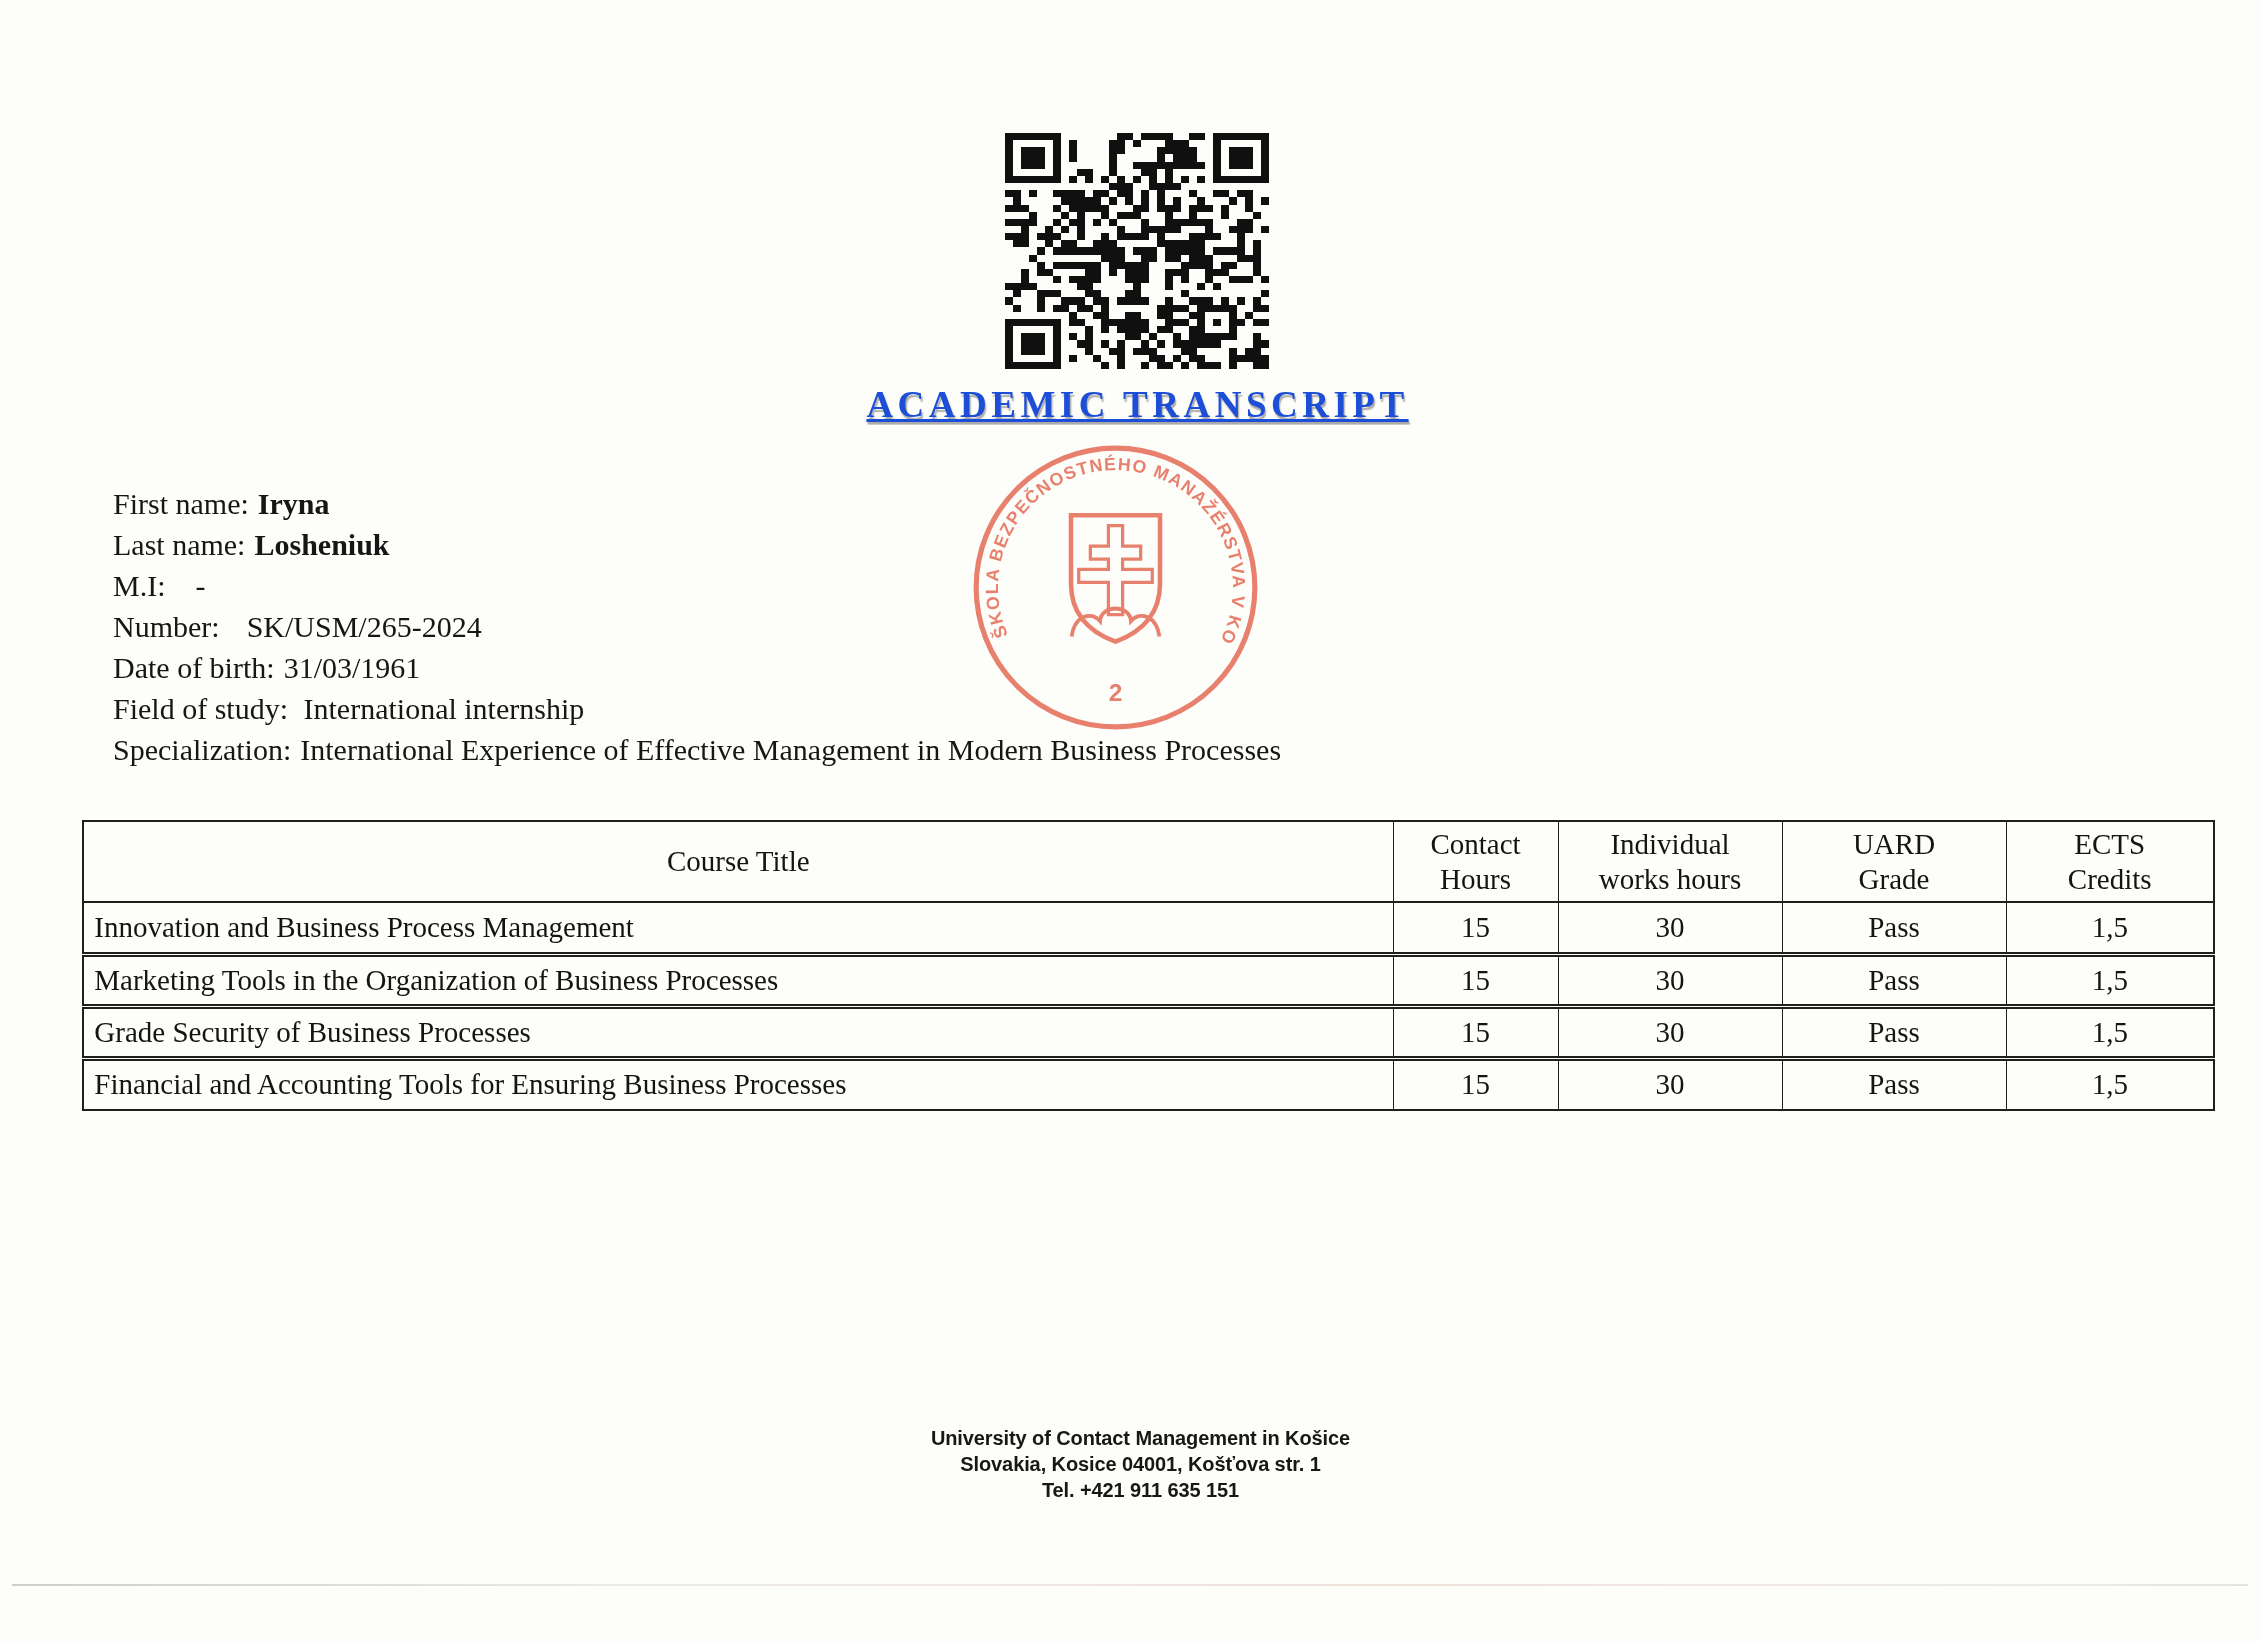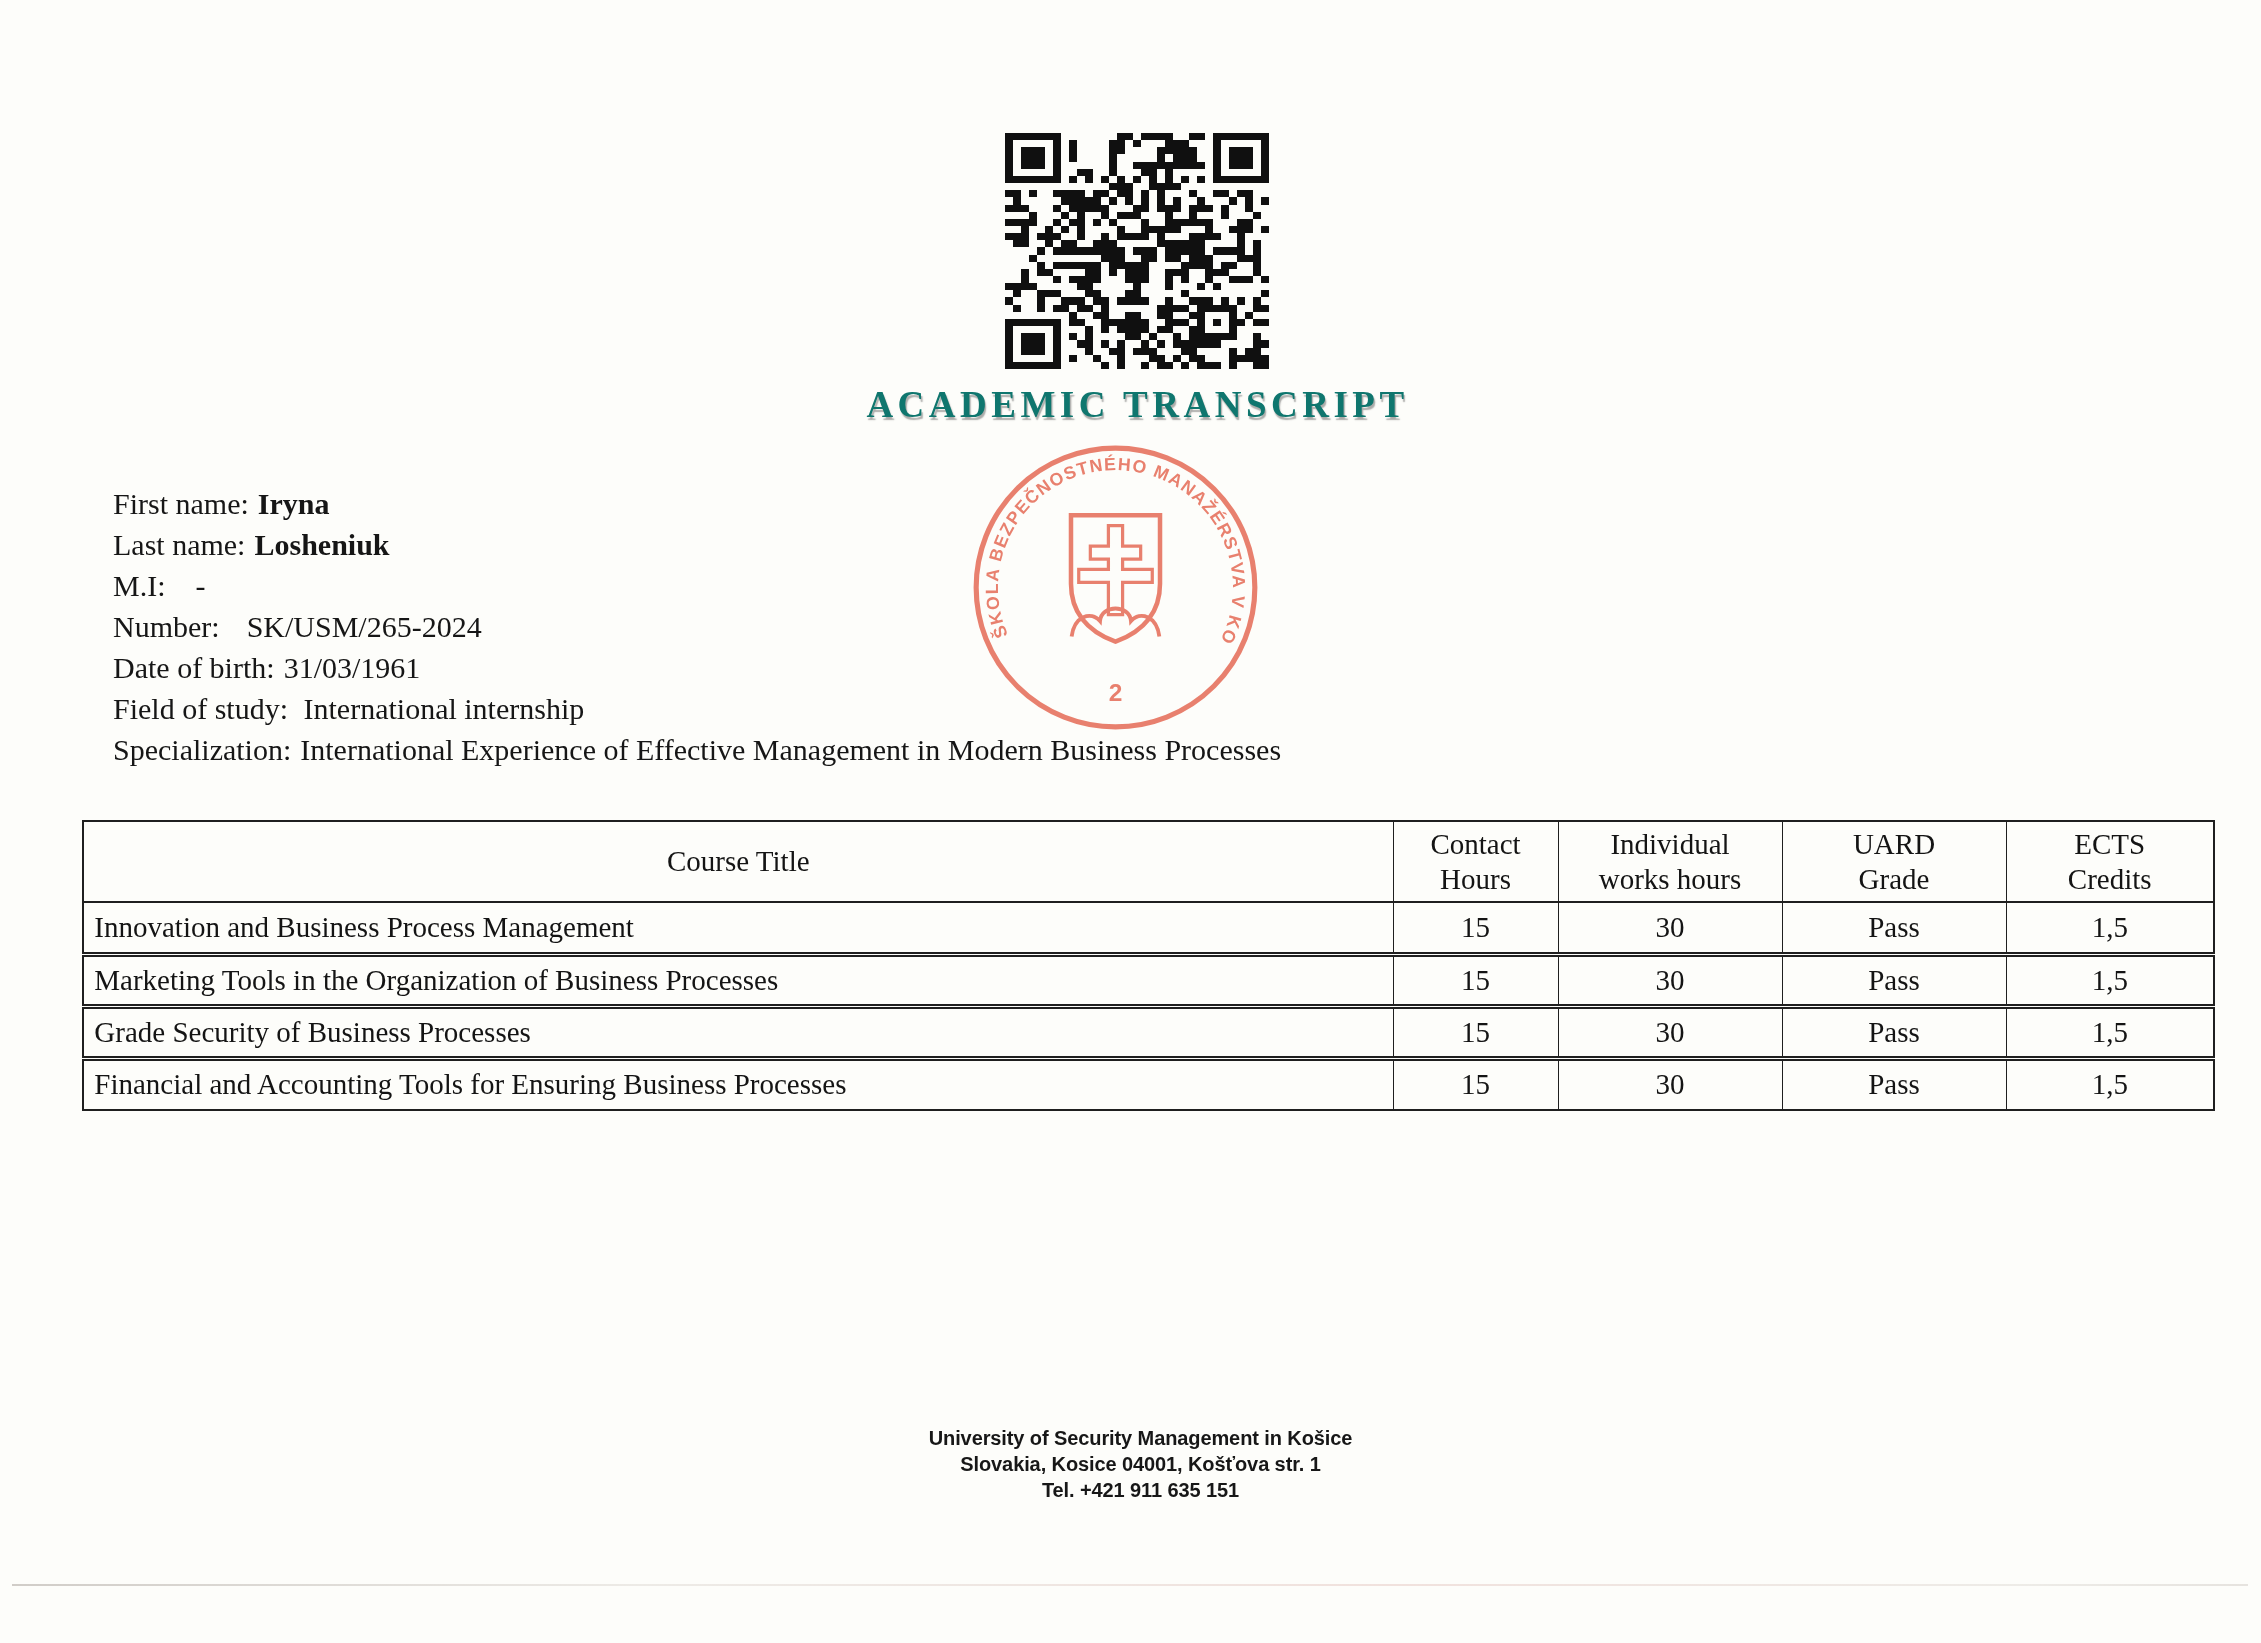--- a/index.html
+++ b/index.html
@@ -11,21 +11,21 @@
   }
   
   .qr{
     position:absolute;left:1005px;top:133px;width:264px;height:236px;
   }
   .qr svg{width:100%;height:100%;display:block;}
   
   .doc-title{
     position:absolute;left:493px;top:383px;width:1289px;height:46px;
     text-align:center;font-size:37px;font-weight:700;letter-spacing:4.5px;
-    color:#0f766e;text-shadow:1.3px 2.6px 1.3px rgba(70,70,70,.45);
+    color:#1d4ed8;text-shadow:1.3px 2.6px 1.3px rgba(70,70,70,.45);text-decoration:underline;
   }
   
   .info{
     position:absolute;left:113px;top:483px;font-size:30px;line-height:41px;
     white-space:nowrap;
   }
   .info .line{height:41px;}
   .info .val{margin-left:9px;}
   .info .line.mi .val{margin-left:30px;}
   .info .line.number .val{margin-left:27px;}
@@ -727,19 +727,19 @@
     <td>Financial and Accounting Tools for Ensuring Business Processes</td>
     <td>15</td>
     <td>30</td>
     <td>Pass</td>
     <td>1,5</td>
   </tr>
 </tbody>
   </table>
 
 <div class="footer">
-  <div>University of Security Management in Košice</div>
+  <div>University of Contact Management in Košice</div>
   <div>Slovakia, Kosice 04001, Košťova str. 1</div>
   <div>Tel. +421 911 635 151</div>
 </div>
 
 <div class="scan-line"></div>
 
 
 </body></html>

